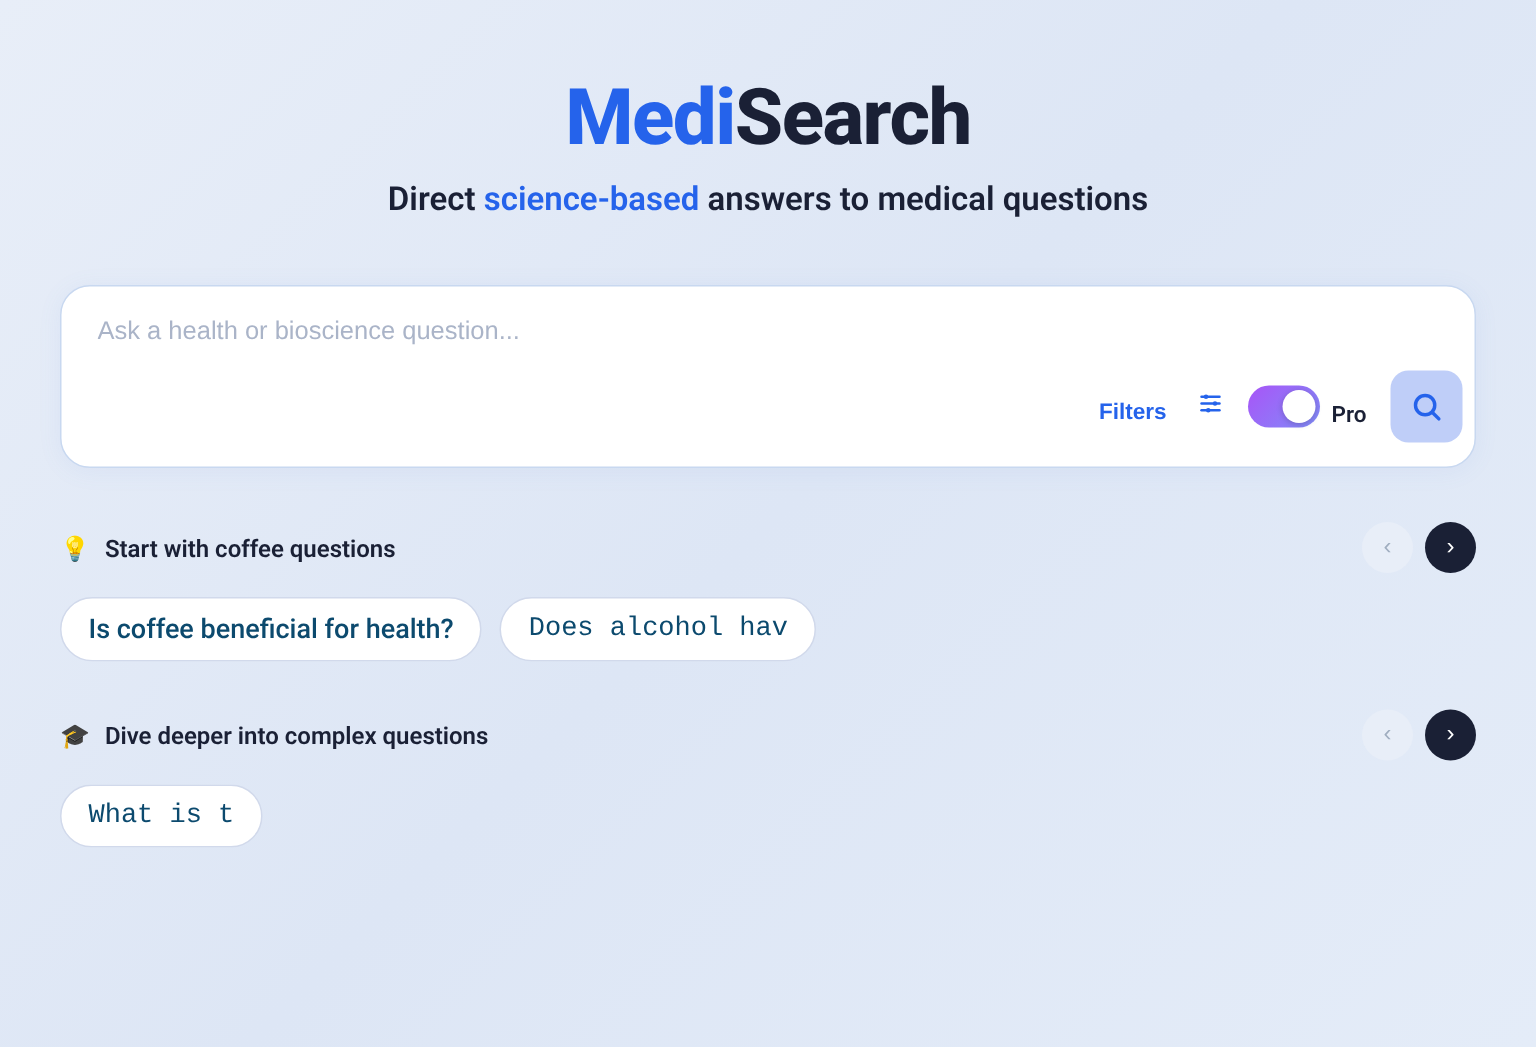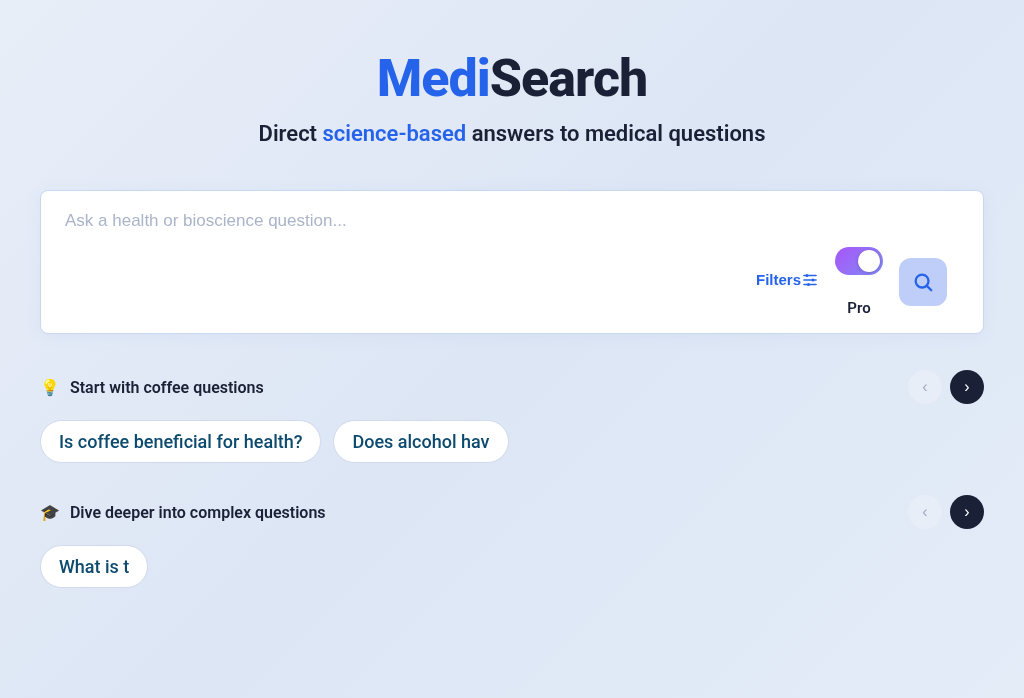--- a/index.html
+++ b/index.html
@@ -47,23 +47,23 @@
     }
 
     .subtitle-highlight {
       color: #2563eb;
     }
 
     .search-box {
       width: 100%;
       max-width: 980px;
       background: white;
-      border-radius: 8px;
+      border-radius: 20px;
       border: 1.5px solid #c8d8f0;
-      padding: 20px 36px 16px 24px;
+      padding: 20px 8px 16px 24px;
       margin-bottom: 36px;
       box-shadow: 0 2px 16px rgba(100,140,220,0.08);
     }
 
     .search-input {
       width: 100%;
       border: none;
       outline: none;
       font-size: 17px;
       color: #aab4c8;
@@ -78,35 +78,34 @@
 
     .search-controls {
       display: flex;
       align-items: center;
       justify-content: flex-end;
       gap: 16px;
     }
 
     .filters-btn {
       display: flex;
-      align-items: flex-start;
-      gap: 0;
+      align-items: flex-end;
+      gap: 20px;
       color: #2563eb;
       font-size: 15px;
       font-weight: 600;
       cursor: pointer;
       background: none;
       border: none;
     }
 
     .toggle-wrapper {
       display: flex;
-      align-items: center;
-      gap: 24px;
-      flex-direction: column;
+      align-items: flex-end;
+      gap: 8px;
     }
 
     .toggle {
       width: 48px;
       height: 28px;
       background: linear-gradient(135deg, #a855f7, #818cf8);
       border-radius: 14px;
       position: relative;
       cursor: pointer;
     }
@@ -210,20 +209,21 @@
       font-weight: 500;
       color: #0c4a6e;
       cursor: pointer;
       white-space: nowrap;
       flex-shrink: 0;
     }
 
     .chip:last-child {
       
       overflow: hidden;
+      font-family: Liberation Mono, monospace;
     }
   </style>
 </head>
 <body>
 
 <div class="header">
   <div class="logo">
     <span class="logo-medi">Medi</span><span class="logo-search">Search</span>
   </div>
   <div class="subtitle">

